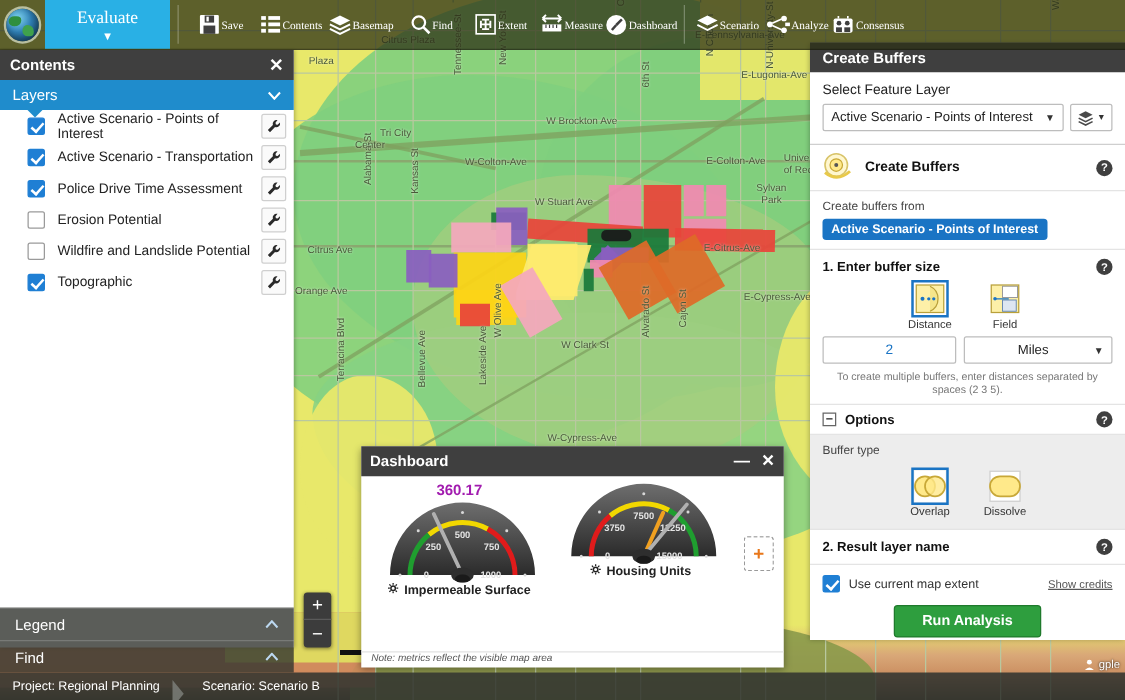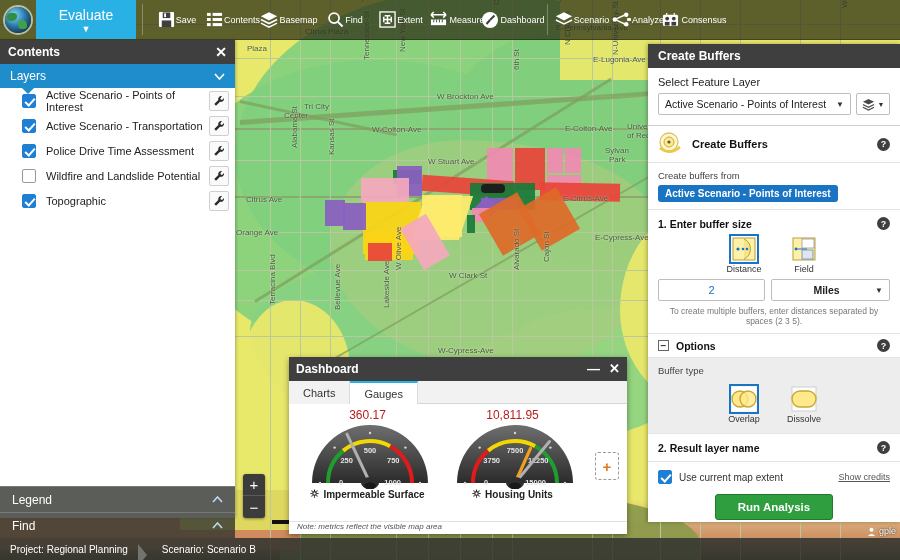--- a/index.html
+++ b/index.html
@@ -34,20 +34,21 @@
 
   
   .parcel { position:absolute; opacity:.93; }
 
   
   #toolbar {
     position:absolute; left:0; top:0; width:900px; height:40px;
     background:rgba(45,48,22,.74);
     display:flex; align-items:stretch; z-index:40;
     border-bottom:1px solid rgba(0,0,0,.3);
+    font-family:Liberation Serif, serif;
   }
   #logo {
     width:36px; display:flex; align-items:center; justify-content:center;
   }
   .globe {
     width:26px;height:26px;border-radius:50%;
     background:radial-gradient(circle at 35% 30%, #7fd4ef 0%, #2f7fb5 45%, #1b4f73 100%);
     box-shadow:0 0 0 2px #b9bfa0, inset -2px -3px 6px rgba(0,0,0,.4);
     position:relative; overflow:hidden;
   }
@@ -161,41 +162,41 @@
   #dash-header .btns { display:flex; gap:9px; align-items:center; }
   #dash-header .btns span { cursor:pointer; font-size:13px; line-height:10px; }
   #dash-tabs { display:flex; height:23px; background:#f2f2f2; border-bottom:1px solid #d6d6d6; }
   .dtab {
     padding:0 14px; height:23px; display:flex; align-items:center; font-size:11px;
     color:#333; cursor:pointer; background:#f2f2f2; border-right:1px solid #dcdcdc;
   }
   .dtab.active { background:#fff; border-top:2px solid #29b0e5; height:23px; }
   #dash-body { flex:1; display:flex; align-items:flex-start; padding:4px 0 0 6px; position:relative; }
   .gauge-wrap { width:145px; text-align:center; }
-  .gauge-val { font-size:12px; font-weight:normal; color:#b91c1c; margin-bottom:1px; }
+  .gauge-val { font-size:12px; font-weight:bold; color:#a21caf; margin-bottom:1px; }
   .gauge { width:120px; height:64px; margin:0 auto; position:relative; }
   .gauge svg { display:block; }
   .gauge-label {
     font-size:10px; color:#222; margin-top:2px; display:flex;
     align-items:center; justify-content:center; gap:4px; font-weight:bold;
   }
   #add-gauge {
     position:absolute; right:8px; top:48px; width:24px; height:28px;
     border:1px dashed #9a9a9a; border-radius:3px; display:flex;
     align-items:center; justify-content:center; color:#e8771a;
     font-size:15px; font-weight:bold; cursor:pointer; background:#fff;
   }
   #dash-note {
     font-size:8px; font-style:italic; color:#555; padding:0 0 3px 8px;
     border-top:1px solid #e2e2e2;
   }
 
   
   #buffers {
-    position:absolute; left:648px; top:44px; width:252px; height:478px;
+    position:absolute; left:648px; top:34px; width:252px; height:478px;
     z-index:35; background:#fff; display:flex; flex-direction:column;
     box-shadow:-1px 0 4px rgba(0,0,0,.3);
   }
   #buf-header {
     height:24px; background:#3f3f3f; color:#fff; display:flex; align-items:center;
     padding:0 10px; font-size:12px; font-weight:bold; flex:0 0 auto;
   }
   #buf-select {
     padding:8px 10px 10px 10px; background:#fff; border-bottom:1px solid #cfcfcf; flex:0 0 auto;
   }
@@ -547,20 +548,29 @@
         <span class="chk on"></span>
         <span class="layer-name">Police Drive Time Assessment</span>
         <span class="wrench">
           <svg width="12" height="12" viewBox="0 0 14 14">
             <path d="M10.5 1.2a3.6 3.6 0 0 0-4.3 4.6L1.5 10.5l2 2 4.7-4.7a3.6 3.6 0 0 0 4.6-4.3l-2.2 2.2-1.6-.4-.4-1.6z" fill="#2a2a2a"></path>
           </svg>
         </span>
       </div>
       <div class="layer-row">
         <span class="chk"></span>
+        <span class="layer-name">Erosion Potential</span>
+        <span class="wrench">
+          <svg width="12" height="12" viewBox="0 0 14 14">
+            <path d="M10.5 1.2a3.6 3.6 0 0 0-4.3 4.6L1.5 10.5l2 2 4.7-4.7a3.6 3.6 0 0 0 4.6-4.3l-2.2 2.2-1.6-.4-.4-1.6z" fill="#2a2a2a"></path>
+          </svg>
+        </span>
+      </div>
+      <div class="layer-row">
+        <span class="chk"></span>
         <span class="layer-name">Wildfire and Landslide Potential</span>
         <span class="wrench">
           <svg width="12" height="12" viewBox="0 0 14 14">
             <path d="M10.5 1.2a3.6 3.6 0 0 0-4.3 4.6L1.5 10.5l2 2 4.7-4.7a3.6 3.6 0 0 0 4.6-4.3l-2.2 2.2-1.6-.4-.4-1.6z" fill="#2a2a2a"></path>
           </svg>
         </span>
       </div>
       <div class="layer-row">
         <span class="chk on"></span>
         <span class="layer-name">Topographic</span>
@@ -597,28 +607,20 @@
 </div>
 
 <div id="dashboard">
   <div id="dash-header">
     <span>Dashboard</span>
     <span class="btns">
       <span>—</span>
       <span>✕</span>
     </span>
   </div>
-  <div id="dash-tabs">
-      <div class="dtab">
-        <span>Charts</span>
-      </div>
-      <div class="dtab active">
-        <span>Gauges</span>
-      </div>
-    </div>
   <div id="dash-body">
     <div id="gauges" style="display:flex;">
         <div class="gauge-wrap">
           <div class="gauge-val">360.17</div>
           <div class="gauge">
             <svg width="124" height="66" viewBox="0 0 124 66">
               <defs>
                 <linearGradient id="gg0" x1="0" y1="0" x2="0" y2="1">
                   <stop offset="0" stop-color="#6e6e6e"></stop>
                   <stop offset="1" stop-color="#2b2b2b"></stop>
@@ -645,21 +647,20 @@
           </div>
           <div class="gauge-label">
             <span><svg width="9" height="9" viewBox="0 0 12 12">
                 <circle cx="6" cy="6" r="2.4" fill="none" stroke="#222" stroke-width="1.6"></circle>
                 <path d="M6 0.5v2M6 9.5v2M0.5 6h2M9.5 6h2M2 2l1.4 1.4M8.6 8.6L10 10M10 2L8.6 3.4M3.4 8.6L2 10" stroke="#222" stroke-width="1.4"></path>
               </svg></span>
             <span>Impermeable Surface</span>
           </div>
         </div>
         <div class="gauge-wrap">
-          <div class="gauge-val">10,811.95</div>
           <div class="gauge">
             <svg width="124" height="66" viewBox="0 0 124 66">
               <defs>
                 <linearGradient id="gg1" x1="0" y1="0" x2="0" y2="1">
                   <stop offset="0" stop-color="#6e6e6e"></stop>
                   <stop offset="1" stop-color="#2b2b2b"></stop>
                 </linearGradient>
               </defs>
               <path d="M4 60 A58 58 0 0 1 120 60 Z" fill="url(#gg1)"></path>
               <path d="M20.0 60.0 A42 42 0 0 1 35.2 27.6" stroke="#e01b1b" stroke-width="4" fill="none"></path>
@@ -760,21 +761,21 @@
             <path d="M5 13 L16 13" stroke="#1a74c4" stroke-width="1"></path>
             <circle cx="5" cy="13" r="1.4" fill="#1a74c4"></circle>
           </svg>
         </div>
         <div class="cap">Field</div>
       </div>
     </div>
     <div class="inputrow">
       <div class="txtinput">2</div>
       <div class="select" style="flex:1;">
-        <span style="flex:1;text-align:center;font-weight:bold;color:#222;">Miles</span>
+        <span style="flex:1;text-align:center;font-weight:normal;color:#222;">Miles</span>
         <span class="car">▼</span>
       </div>
     </div>
     <div class="hint">To create multiple buffers, enter distances separated by spaces (2 3 5).</div>
   </div>
 
   <div class="buf-sec" style="padding:5px 10px;">
     <div class="sec-head">
       <span class="expander">−</span>
       <span class="t">Options</span>

